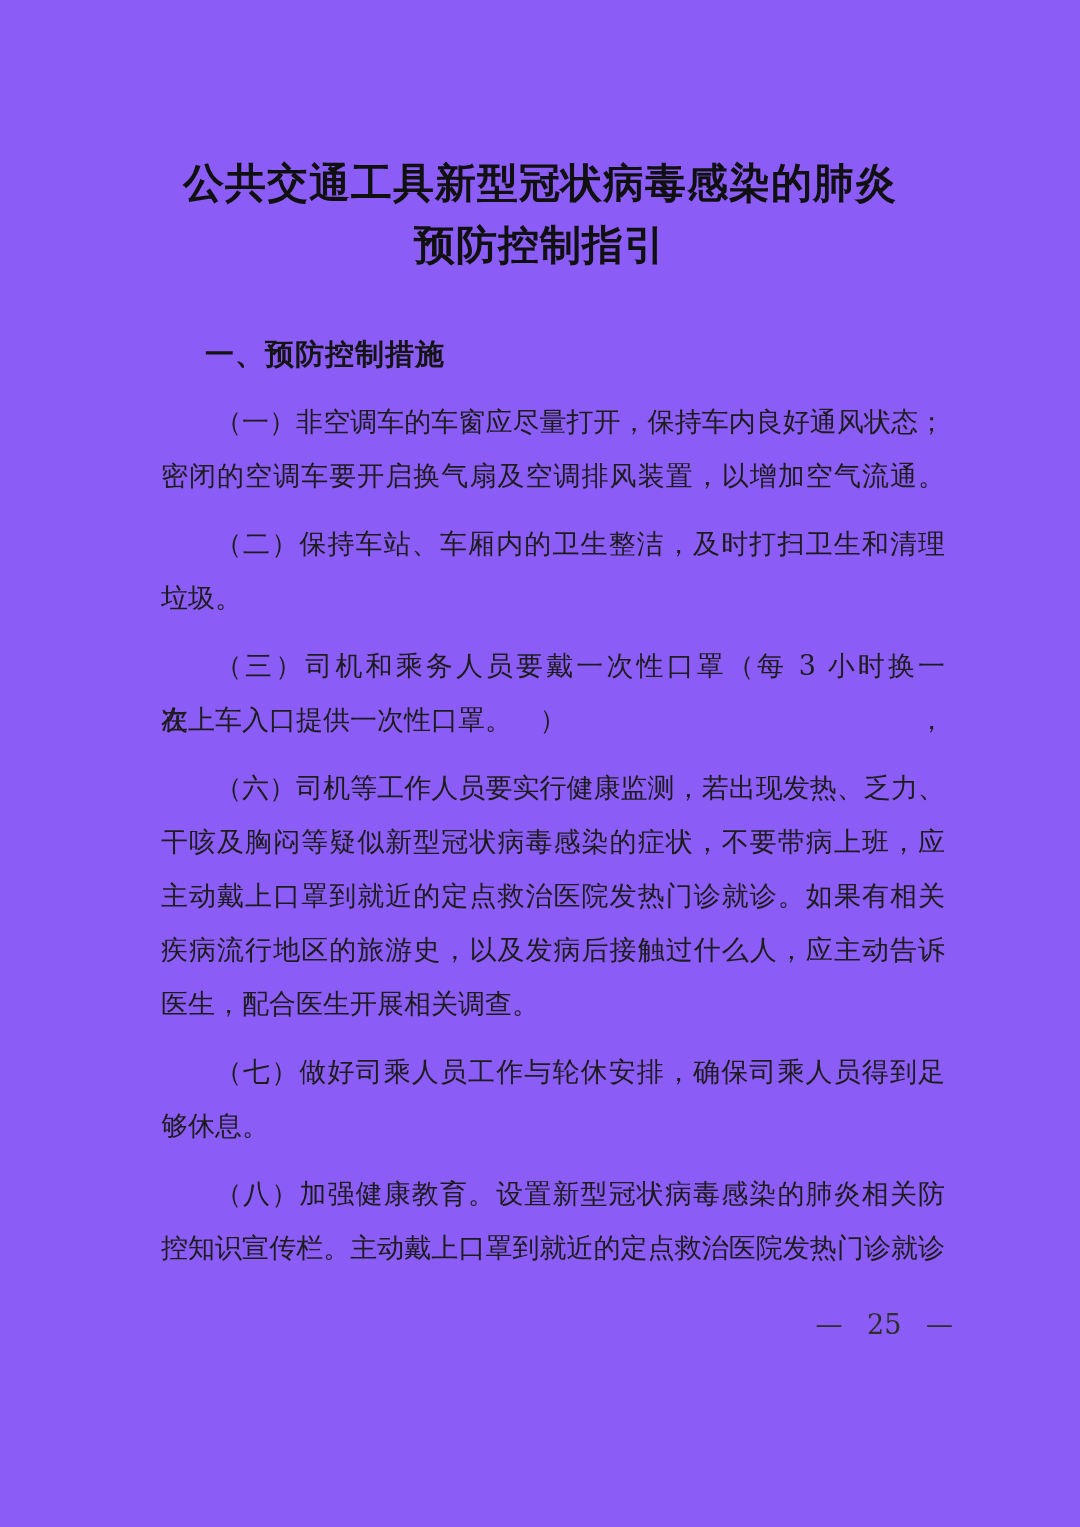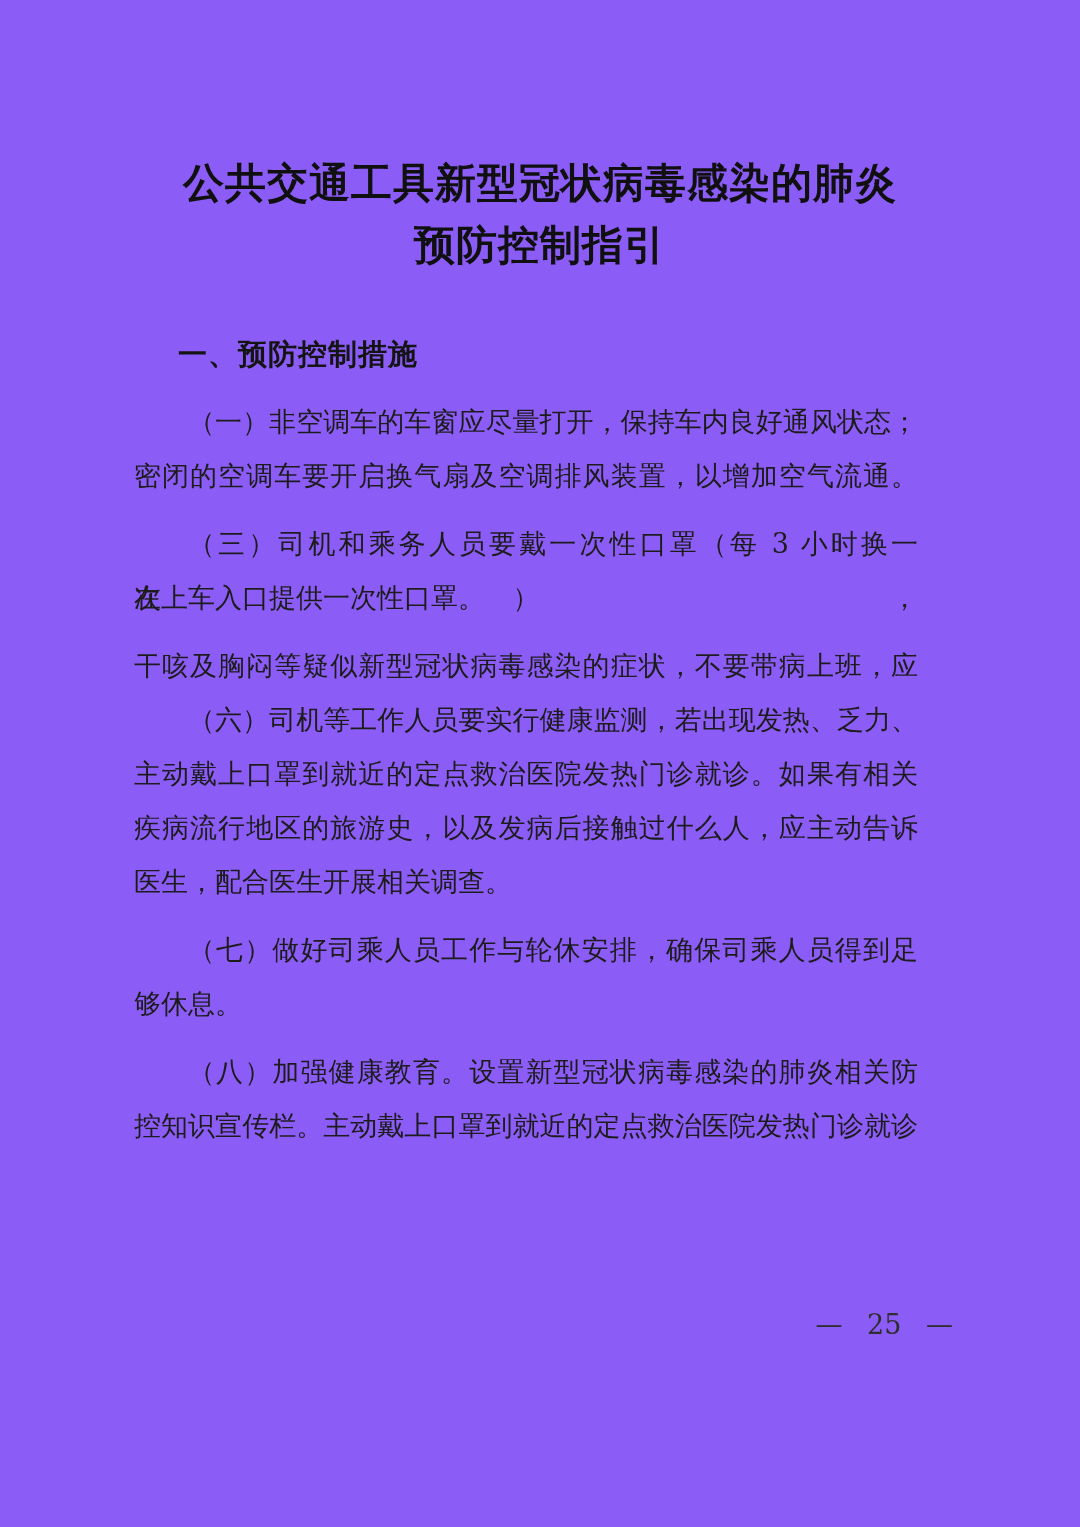--- a/index.html
+++ b/index.html
@@ -29,21 +29,21 @@
     line-height: 62px;
     letter-spacing: 1px;
     color: #101010;
   }
   .doc-title .title-line {
     display: block;
   }
   .content {
     position: absolute;
     top: 327px;
-    left: 120px;
+    left: 147px;
     width: 812px;
     font-size: 27px;
     line-height: 54px;
   }
   .section-heading {
     margin: 0;
     font-family: "DejaVu Sans", sans-serif;
     font-weight: 700;
     font-size: 29px;
     line-height: 54px;
@@ -93,26 +93,30 @@
   </h1>
 
   <div class="content">
     <h2 class="section-heading">一、预防控制措施</h2>
     <div>
         <div class="paragraph">
           <div class="line indent fill">（一）非空调车的车窗应尽量打开，保持车内良好通风状态；</div>
           <div class="line fill">密闭的空调车要开启换气扇及空调排风装置，以增加空气流通。</div>
         </div>
         <div class="paragraph">
+          <div class="line indent fill">（二）保持车站、车厢内的卫生整洁，及时打扫卫生和清理</div>
+          <div class="line">垃圾。</div>
+        </div>
+        <div class="paragraph">
           <div class="line indent fill">（三）司机和乘务人员要戴一次性口罩（每 3 小时换一次），</div>
           <div class="line">在上车入口提供一次性口罩。</div>
         </div>
         <div class="paragraph">
+          <div class="line indent fill">（六）司机等工作人员要实行健康监测，若出现发热、乏力、</div>
           <div class="line fill">干咳及胸闷等疑似新型冠状病毒感染的症状，不要带病上班，应</div>
-          <div class="line indent fill">（六）司机等工作人员要实行健康监测，若出现发热、乏力、</div>
           <div class="line fill">主动戴上口罩到就近的定点救治医院发热门诊就诊。如果有相关</div>
           <div class="line fill">疾病流行地区的旅游史，以及发病后接触过什么人，应主动告诉</div>
           <div class="line">医生，配合医生开展相关调查。</div>
         </div>
         <div class="paragraph">
           <div class="line indent fill">（七）做好司乘人员工作与轮休安排，确保司乘人员得到足</div>
           <div class="line">够休息。</div>
         </div>
         <div class="paragraph">
           <div class="line indent fill">（八）加强健康教育。设置新型冠状病毒感染的肺炎相关防</div>

